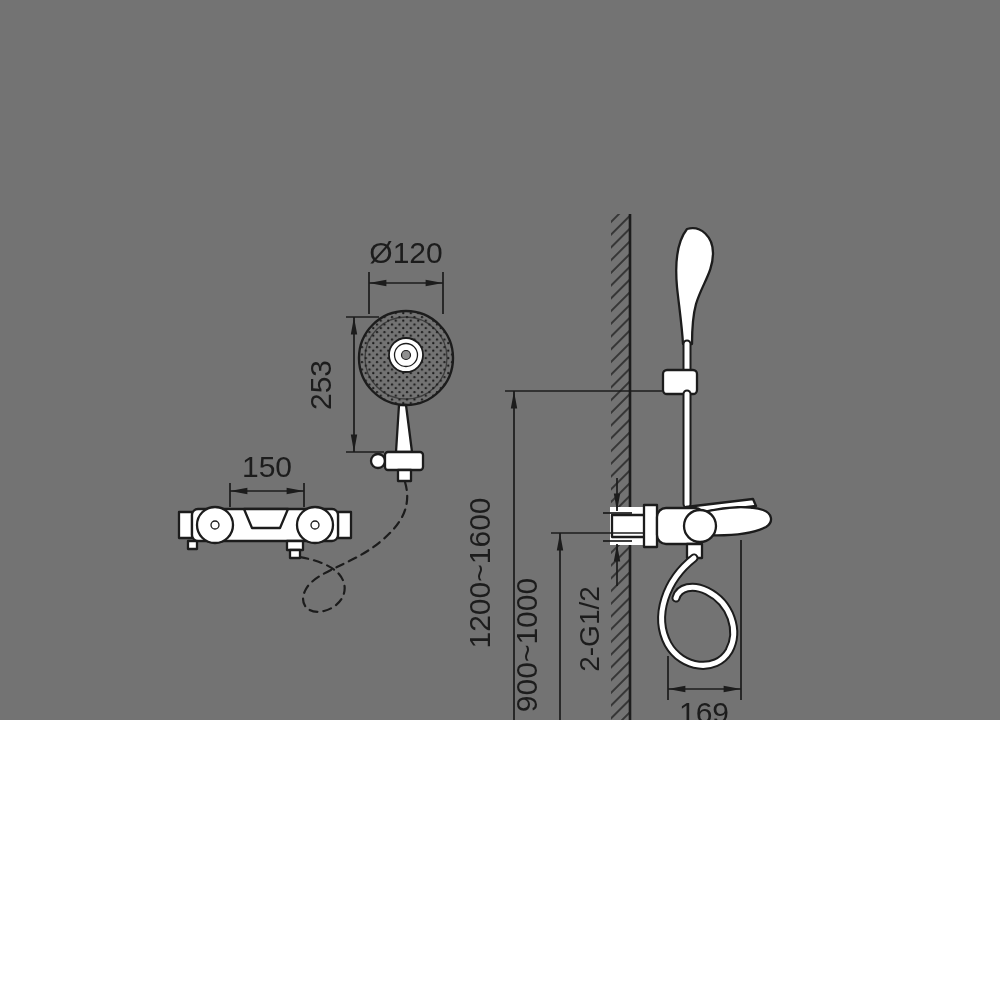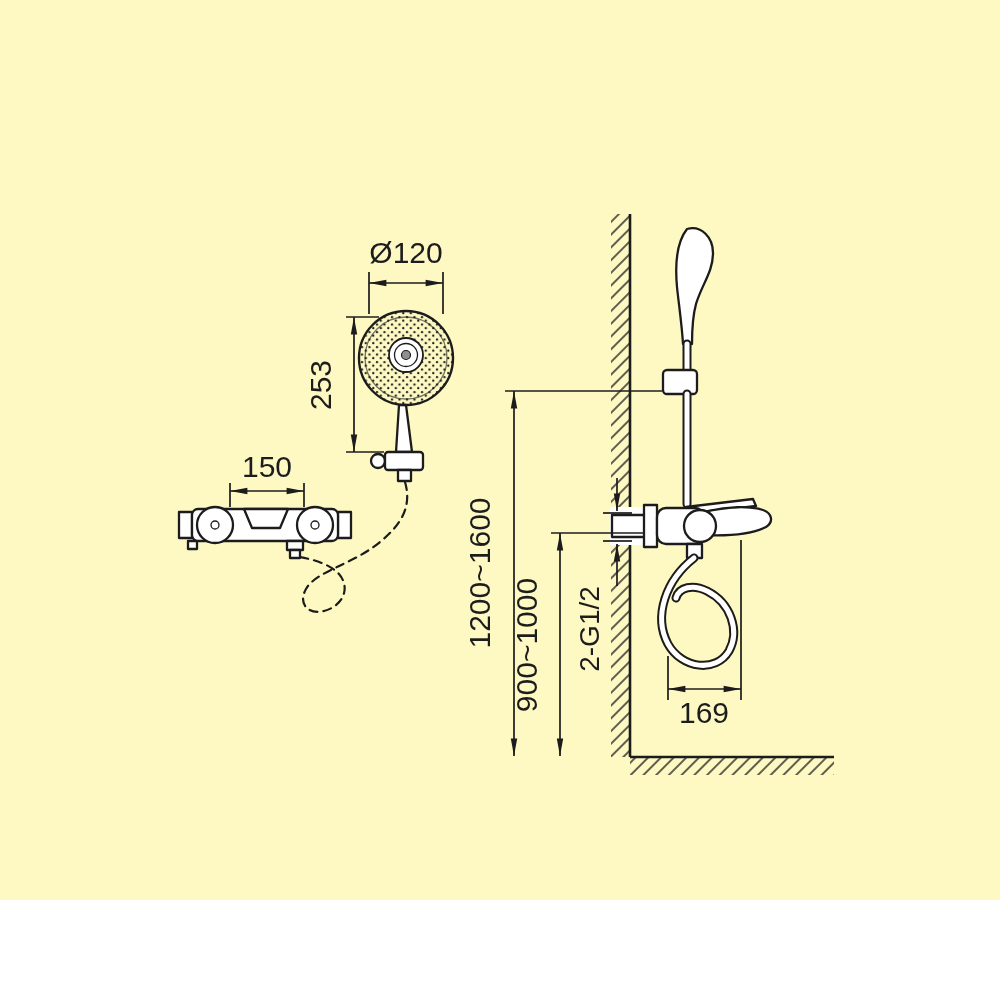--- a/index.html
+++ b/index.html
@@ -3,22 +3,22 @@
 <meta charset="utf-8">
 <style>
   html, body {
     margin: 0;
     padding: 0;
     background: #ffffff;
   }
   .stage {
     position: relative;
     width: 1000px;
-    height: 900px;
-    background: #fef9c3;
+    height: 720px;
+    background: #737373;
     overflow: hidden;
   }
   svg { display: block; }
   .fw   { stroke:#1c1c1c; fill:#ffffff; stroke-width:2.3; stroke-linejoin:round; }
   .thin { stroke:#1c1c1c; fill:none; stroke-width:1.3; }
   .dim  { stroke:#1c1c1c; fill:none; stroke-width:1.7; }
   .tube-o { stroke:#1c1c1c; fill:none; stroke-width:9;  stroke-linecap:round; }
   .tube-i { stroke:#ffffff; fill:none; stroke-width:5;  stroke-linecap:round; }
   .hose-dash { stroke:#1c1c1c; fill:none; stroke-width:2.2; stroke-dasharray:8 6; stroke-linecap:round; }
   .lbl {

